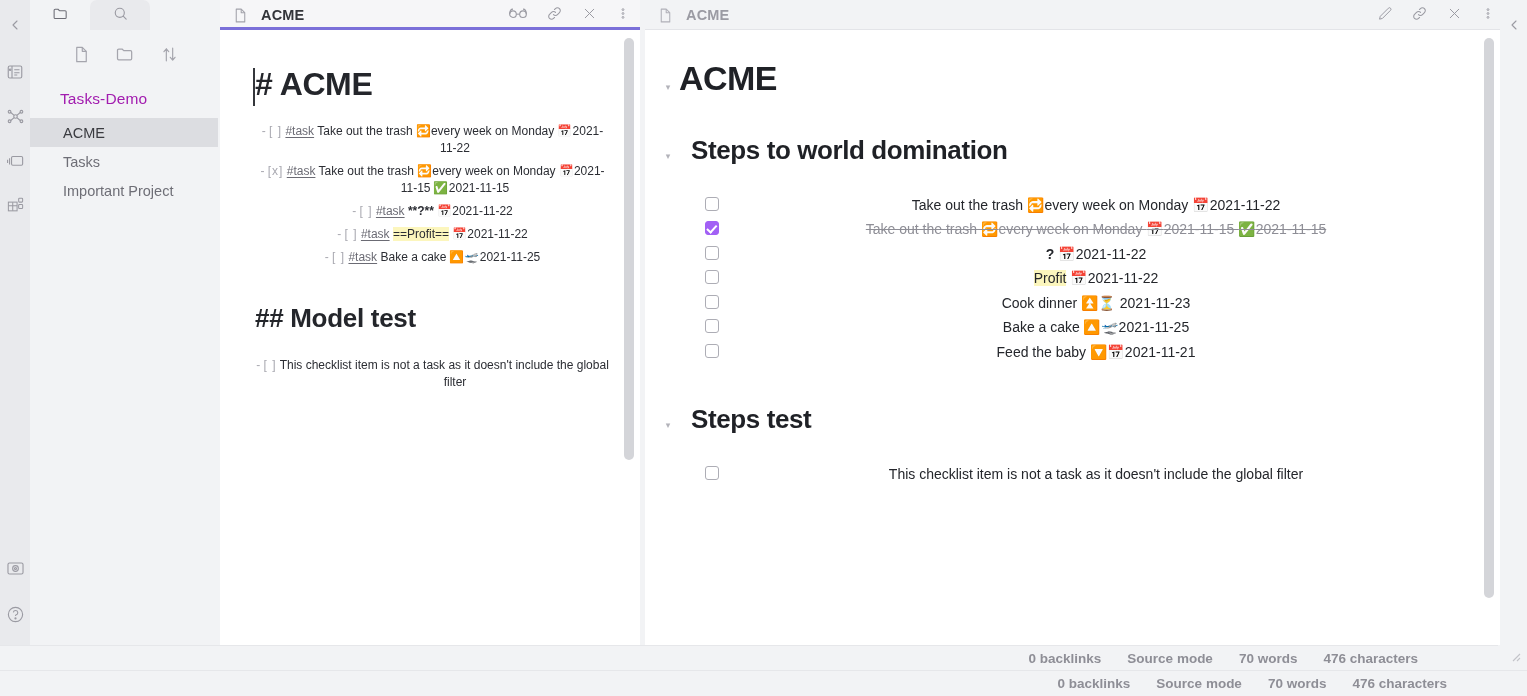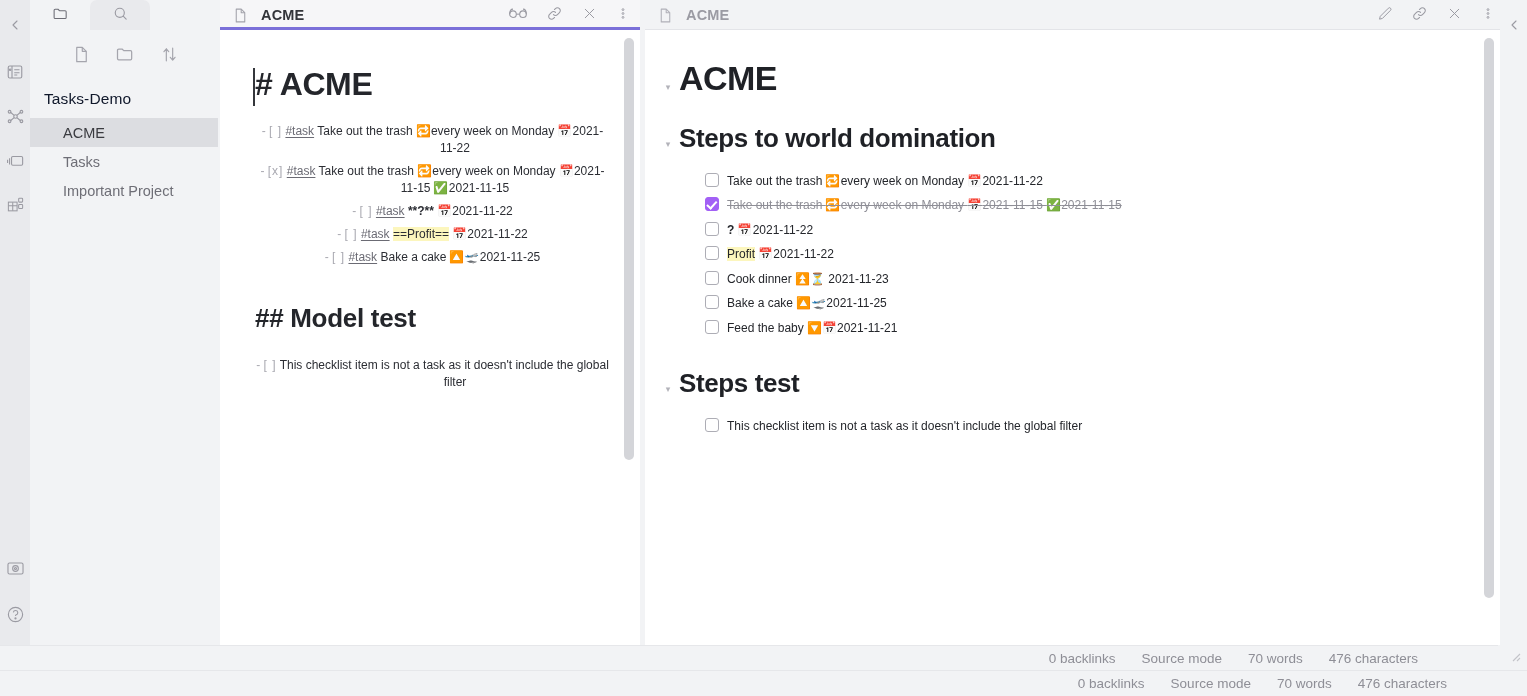--- a/index.html
+++ b/index.html
@@ -46,22 +46,22 @@
   .sb-tab.inactive { background: #e9eaed; }
 
   .sb-toolbar {
     position: absolute; left: 0; top: 34px; width: 190px; height: 40px;
     display: flex; align-items: center; justify-content: center; gap: 22px;
     color: #9a9aa2;
   }
   .sb-tool { display: flex; align-items: center; justify-content: center; width: 22px; height: 22px; }
 
   .sb-vault {
-    position: absolute; left: 14px; top: 90px; width: 176px;
-    font-size: 15.5px; color: #0f172a; letter-spacing: .1px;
+    position: absolute; left: 30px; top: 90px; width: 176px;
+    font-size: 15.5px; color: #a21caf; letter-spacing: .1px;
   }
   .sb-list { position: absolute; left: 0; top: 118px; width: 188px; }
   .sb-item {
     height: 29px; display: flex; align-items: center;
     padding-left: 33px; font-size: 14.5px; color: #6e6e76;
   }
   .sb-item.selected { background: #dcdde1; color: #3a3b40; }
 
   
   .pane-editor {
@@ -129,30 +129,30 @@
   .fold {
     width: 22px; flex: 0 0 22px; color: #b3b3ba; font-size: 9px;
     padding-top: 2px; text-align: center; user-select: none;
   }
   .pv-h1 {
     font-size: 34px; font-weight: bold; color: #1f2126;
     margin: 0; line-height: 1.1; letter-spacing: -0.6px;
   }
   .pv-h2 {
     font-size: 26px; font-weight: bold; color: #1f2126;
-    margin: 0; line-height: 1.1; letter-spacing: -0.4px;
+    margin: 12px; line-height: 1.1; letter-spacing: -0.4px;
   }
   .pv-section-1 { margin-top: 6px; }
   .pv-section-2 { margin-top: 27px; }
   .pv-section-3 { margin-top: 29px; }
 
   .tasklist { margin: 16px 0 0 0; padding-left: 48px; }
   .task {
     display: flex; align-items: flex-start;
-    font-size: 12px; line-height: 24px; color: #24262b; margin-bottom: 0.5px;
+    font-size: 14px; line-height: 24px; color: #24262b; margin-bottom: 0.5px; text-align: center;
   }
   .cbox {
     width: 14px; height: 14px; flex: 0 0 14px;
     border: 1.5px solid #adadb5; border-radius: 3px;
     background: #fff; margin: 4px 8px 0 0; position: relative;
   }
   .cbox.checked { background: #a260f5; border-color: #a260f5; }
   .cbox.checked::after {
     content: ""; position: absolute; left: 3.4px; top: 1px;
     width: 4px; height: 7.5px;
@@ -175,21 +175,21 @@
 
   
   .statusbar {
     position: absolute; right: 0; width: 1527px; height: 26px;
     background: #f2f3f5;
     display: flex; align-items: center; justify-content: flex-end;
     gap: 26px; padding-right: 60px;
     font-size: 13.5px; color: #8e8e96;
     border-top: 1px solid #e6e7ea;
   }
-  .statusbar .si { white-space: nowrap; }
+  .statusbar .si { white-space: nowrap; font-weight: bold; }
   .sb-outer { left: 0; top: 670px; width: 1527px; padding-right: 80px; }
   .sb-inner { left: 0; top: 645px; width: 1498px; padding-right: 80px; }
 
   .hsplit {
     position: absolute; left: 220px; top: 645px; width: 1278px; height: 1px;
     background: #e3e4e8;
   }
   .resize-corner {
     position: absolute; right: 6px; top: 650px; width: 12px; height: 12px;
     color: #c3c4c9; font-size: 11px; line-height: 12px;

